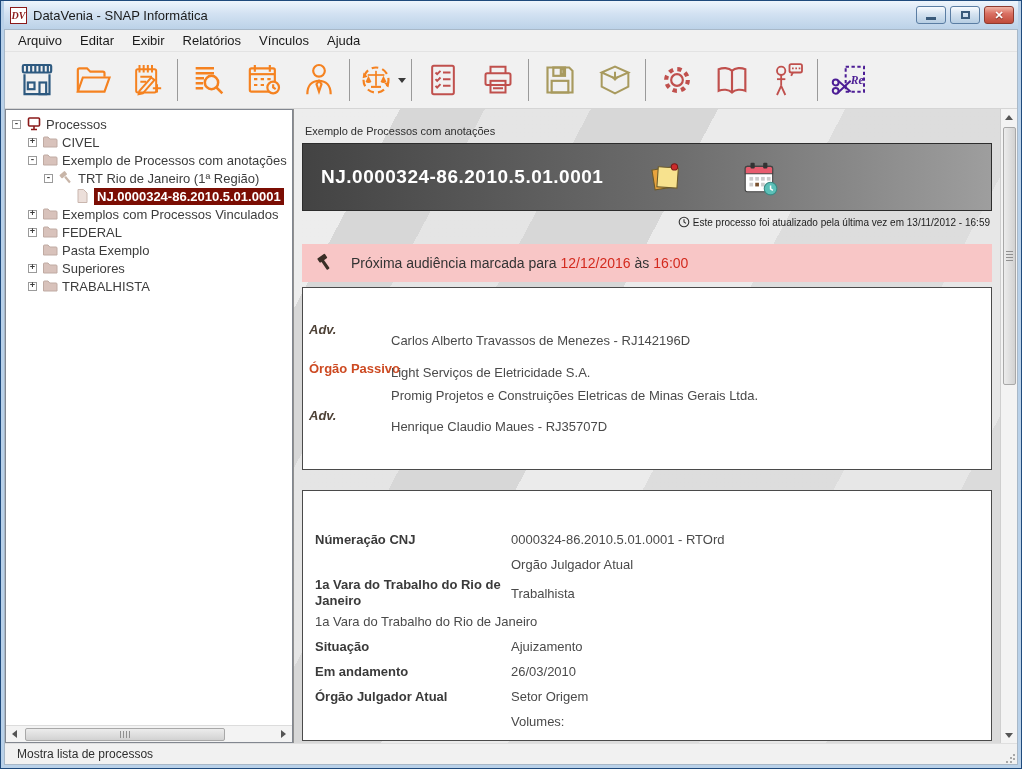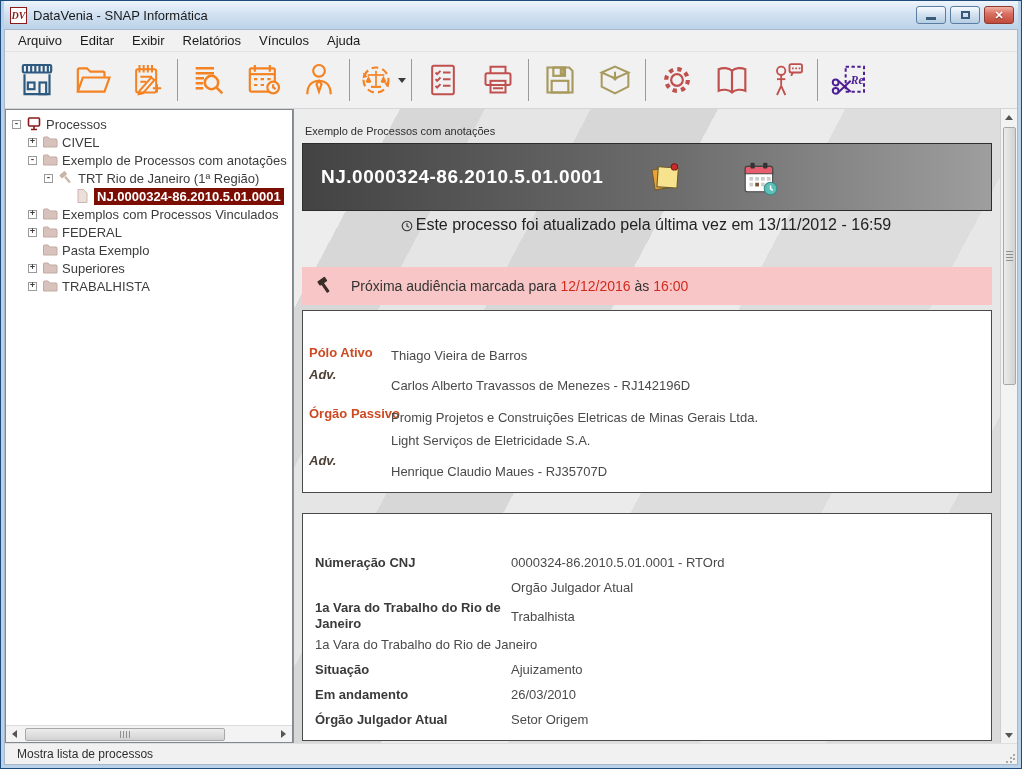--- a/index.html
+++ b/index.html
@@ -72,24 +72,24 @@
 
   .section-label { font-size:11px; color:#2e2e2e; margin:8px 0 6px 3px; }
 
   .banner { height:68px; flex:none; position:relative; border:1px solid #2d2d2d;
             background:linear-gradient(to right,#434343,#6e6e6e 55%,#9e9e9e);
             display:flex; align-items:center; }
   .banner-title { color:#fff; font-size:19px; font-weight:bold; letter-spacing:.5px; padding-left:18px; }
   .banner-ico { position:absolute; top:15px; }
   .banner-ico.notes { left:344px; } .banner-ico.cal { left:438px; }
 
-  .updated-note { text-align:center; font-size:16px; color:#222; margin:5px 2px 0 0; }
+  .updated-note { text-align:right; font-size:10px; color:#222; margin:5px 2px 0 0; }
   .updated-note svg { vertical-align:-2px; margin-right:3px; }
 
-  .alert { height:38px; flex:none; margin-top:33px; background:#f8c6c6; display:flex; align-items:center;
+  .alert { height:38px; flex:none; margin-top:16px; background:#f8c6c6; display:flex; align-items:center;
            padding-left:14px; font-size:14px; color:#333; }
   .alert .gavel { margin-right:13px; flex:none; }
   .alert .red { color:#d32a1e; }
   .alert span { margin-right:4px; }
 
   .panel { background:#fff; border:1px solid #4a4a4a; flex:none; }
   .parties { height:183px; margin-top:5px; padding:34px 10px 0 6px; font-size:13px; }
   .prow { display:flex; }
   .plabel { width:82px; flex:none; font-weight:bold; color:#cd4a22; white-space:nowrap; }
   .plabel.adv { color:#4e4237;font-style:italic; }
@@ -429,37 +429,31 @@
                 <rect x="8.5" y="8" width="3.4" height="12" rx="1" transform="rotate(-35 10 14)"></rect>
               </g>
             </svg>
             <span>Próxima audiência marcada para</span>
             <span class="red">12/12/2016</span>
             <span>às</span>
             <span class="red">16:00</span>
           </div>
 
           <div class="panel parties">
-            <div class="prow p0">
-              <span class="plabel">Pólo Ativo</span>
-              <div class="pvalues">
-                  <div>Thiago Vieira de Barros</div>
-                </div>
-            </div>
             <div class="prow p1">
               <span class="plabel adv">Adv.</span>
               <div class="pvalues">
                   <div>Carlos Alberto Travassos de Menezes - RJ142196D</div>
                 </div>
             </div>
             <div class="prow p2">
               <span class="plabel">Órgão Passivo</span>
               <div class="pvalues">
+                <div>Light Serviços de Eletricidade S.A.</div>
                 <div>Promig Projetos e Construições Eletricas de Minas Gerais Ltda.</div>
-                <div>Light Serviços de Eletricidade S.A.</div>
               </div>
             </div>
             <div class="prow p3">
               <span class="plabel adv">Adv.</span>
               <div class="pvalues">
                   <div>Henrique Claudio Maues - RJ35707D</div>
                 </div>
             </div>
           </div>
 

